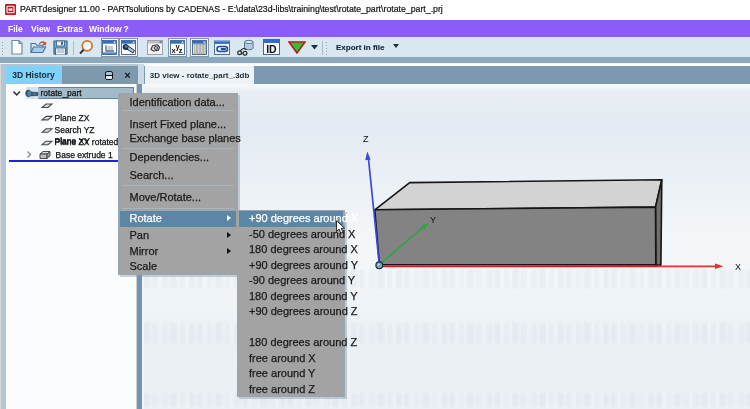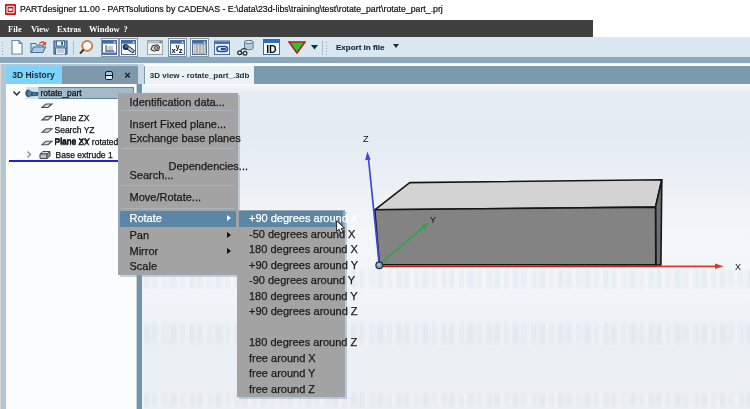--- a/index.html
+++ b/index.html
@@ -7,21 +7,21 @@
 body { font-family:"Liberation Sans", sans-serif; position:relative; background:#fff; }
 #app { position:absolute; left:0; top:0; width:750px; height:409px; }
 .abs { position:absolute; }
 
 
 #titlebar { left:0; top:0; width:750px; height:20px; background:#ffffff; }
 #appicon { left:5px; top:4px; width:11px; height:11px; }
 #title { -webkit-text-stroke:.2px; left:20px; top:4px; font-size:8.75px; color:#121212; white-space:nowrap; }
 
 
-#menubar { left:0; top:20px; width:593px; height:16.5px; background:#404040; color:#fff; font-size:8.5px; font-weight:bold;font-family:Liberation Serif, serif; }
+#menubar { left:0; top:20px; width:750px; height:16.5px; background:#8b5cf6; color:#fff; font-size:8.5px; font-weight:bold; }
 #menubar span { position:absolute; top:4px; }
 
 
 #toolbar { left:0; top:36.5px; width:750px; height:20.5px; background:#d9e7f1; }
 .tbtn { position:absolute; top:1px; width:20px; height:19px; display:flex; align-items:center; justify-content:center; }
 .tbtn.pressed { border:1px solid #8496a5; background:#cfe2f0; box-shadow: inset 0 0 0 1px #f0f7fb; }
 .tsep { position:absolute; top:4px; width:1px; height:14px; background:#a9bdcc; }
 .grip { position:absolute; top:5px; width:3px; height:15px;
   background-image:repeating-linear-gradient(to bottom,#8fa6b8 0 1px,transparent 1px 3px); background-size:1px 100%; background-repeat:no-repeat; background-position:1px 0;}
 #exportbtn { -webkit-text-stroke:.15px; position:absolute; left:336px; top:6px; font-size:8px; color:#12293a; font-weight:bold; }
@@ -285,21 +285,21 @@
     <circle cx="379.3" cy="265.3" r="3.4" fill="#7da0b8" stroke="#1d3342" stroke-width="1.2"></circle>
     <circle cx="378.6" cy="264.6" r="1.2" fill="#b9d2e0"></circle>
   </svg>
 
   <div id="ctxmenu" class="abs menu">
     <div class="mi" style="top:.5px; height:15px; line-height:15px;">Identification data...</div>
     <div class="msep" style="top:16.4px"></div>
     <div class="mi" style="top:22.8px; height:15px; line-height:15px;">Insert Fixed plane...</div>
     <div class="mi" style="top:37.2px; height:15px; line-height:15px;">Exchange base planes</div>
     <div class="msep" style="top:54.3px"></div>
-    <div class="mi" style="top:65px; height:15px; line-height:15px;margin-left:39px;">Dependencies...</div>
+    <div class="mi" style="top:56px; height:15px; line-height:15px;">Dependencies...</div>
     <div class="mi" style="top:73.8px; height:15px; line-height:15px;">Search...</div>
     <div class="msep" style="top:91.2px"></div>
     <div class="mi" style="top:96.2px; height:15px; line-height:15px;">Move/Rotate...</div>
     <div class="msep" style="top:113.5px"></div>
     <div class="mi hl" style="top:117px; height:15.5px; line-height:15.5px;">Rotate<span class="marrow"></span></div>
     <div class="mi" style="top:133.5px; height:15.5px; line-height:15.5px;">Pan<span class="marrow"></span></div>
     <div class="mi" style="top:149.8px; height:15.5px; line-height:15.5px;">Mirror<span class="marrow"></span></div>
     <div class="mi" style="top:165.4px; height:15.5px; line-height:15.5px;">Scale</div>
   </div>
 

